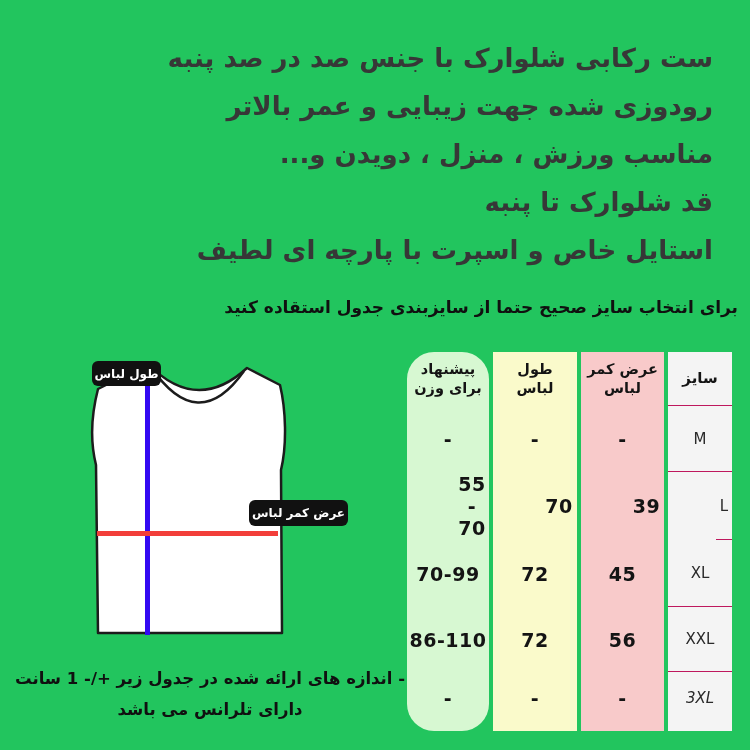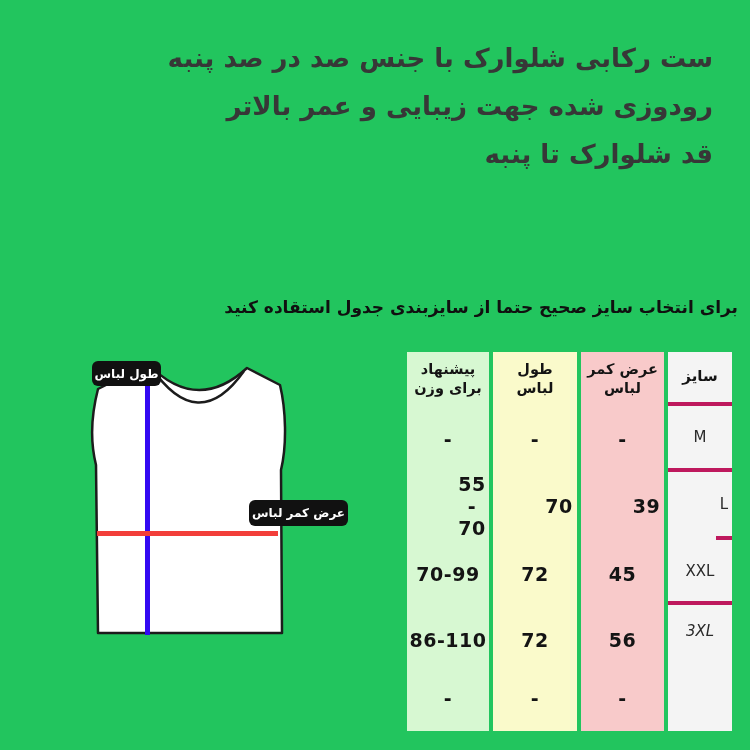--- a/index.html
+++ b/index.html
@@ -23,44 +23,46 @@
   .label-length{left:32px;top:11px;width:69px;height:25px;}
   .label-width{left:189px;top:150px;width:99px;height:26px;}
 
   
   .stable{position:absolute;top:352px;right:18px;width:325px;height:379px;
           display:flex;gap:4px;direction:rtl;}
   .col{display:flex;flex-direction:column;}
   .c-size{width:64px;background:#f4f4f4;}
   .c-waist{width:83px;background:#f8caca;}
   .c-length{width:84px;background:#fafacb;}
-  .c-weight{width:82px;background:#d7f8d2;}
+  .c-weight{width:82px;background:#d7f8d2;border-radius:27px;}
   .cell{display:flex;align-items:center;justify-content:center;text-align:center;
         color:#141414;box-sizing:border-box;}
   .hdr{height:54px;font-weight:bold;font-size:14.5px;line-height:1.3;padding:2px 4px;direction:rtl;}
   .r0{height:66px;}.r1{height:68px;margin-left:48px;}.r2{height:67px;}.r3{height:65px;}.r4{height:51px;}
-  .c-size .cell{border-bottom:4px solid #be185d;font-size:15px;font-weight:normal;color:#2a2a2a;}
+  .c-size .cell{border-bottom:1px solid #be185d;font-size:15px;font-weight:normal;color:#2a2a2a;}
   .c-size .r4{border-bottom:none;font-style:italic;}
   .c-size .hdr{font-weight:bold;color:#141414;}
   .val{font-size:19px;font-weight:bold;letter-spacing:0.5px;}
 
   
   .footnote{position:absolute;left:10px;top:663px;width:400px;direction:rtl;text-align:center;
             color:#101010;font-weight:bold;font-size:16.5px;line-height:31px;}
   .fn-line{white-space:nowrap;}
 </style>
 </head>
 <body>
 
 <div class="page">
 
   <div class="desc-block">
     <div>ست رکابی شلوارک با جنس صد در صد پنبه</div>
     <div>رودوزی شده جهت زیبایی و عمر بالاتر</div>
+    <div>مناسب ورزش ، منزل ، دویدن و...</div>
     <div>قد شلوارک تا پنبه</div>
+    <div>استایل خاص و اسپرت با پارچه ای لطیف</div>
   </div>
 
   <div class="size-note">برای انتخاب سایز صحیح حتما از سایزبندی جدول استقاده کنید</div>
 
   <div class="diagram">
     <svg width="340" height="340" viewBox="0 0 340 340">
 
       <path d="M 88,14 L 38,39 C 30,70 31,95 36,115 L 38,283 L 222,283 L 221,120 C 227,95 226,60 220,35 L 187,18 Q 137,64 88,14 Z" fill="#ffffff" stroke="#1c1c1c" stroke-width="2.5" stroke-linejoin="round"></path>
 
       <path d="M 91,17 Q 138,86 184,21" fill="none" stroke="#1c1c1c" stroke-width="2.5"></path>
@@ -71,20 +73,21 @@
     </svg>
     <div class="measure-label label-length">طول لباس</div>
     <div class="measure-label label-width">عرض کمر لباس</div>
   </div>
 
   <div class="stable">
     <div class="col c-size">
       <div class="cell hdr">سایز</div>
       <div class="cell r0">M</div>
       <div class="cell r1">L</div>
+      <div class="cell r2">XL</div>
       <div class="cell r3">XXL</div>
       <div class="cell r4">3XL</div>
     </div>
     <div class="col c-waist">
       <div class="cell hdr">عرض کمر لباس</div>
       <div class="cell r0 val">-</div>
       <div class="cell r1 val">39</div>
       <div class="cell r2 val">45</div>
       <div class="cell r3 val">56</div>
       <div class="cell r4 val">-</div>
@@ -100,14 +103,18 @@
     <div class="col c-weight">
       <div class="cell hdr">پیشنهاد برای وزن</div>
       <div class="cell r0 val">-</div>
       <div class="cell r1 val">55 - 70</div>
       <div class="cell r2 val">70-99</div>
       <div class="cell r3 val">86-110</div>
       <div class="cell r4 val">-</div>
     </div>
   </div>
 
+  <div class="footnote">
+    <div class="fn-line">- اندازه های ارائه شده در جدول زیر +/- 1 سانت</div>
+    <div class="fn-line">دارای تلرانس می باشد</div>
+  </div>
 
 </div>
 
 </body></html>

